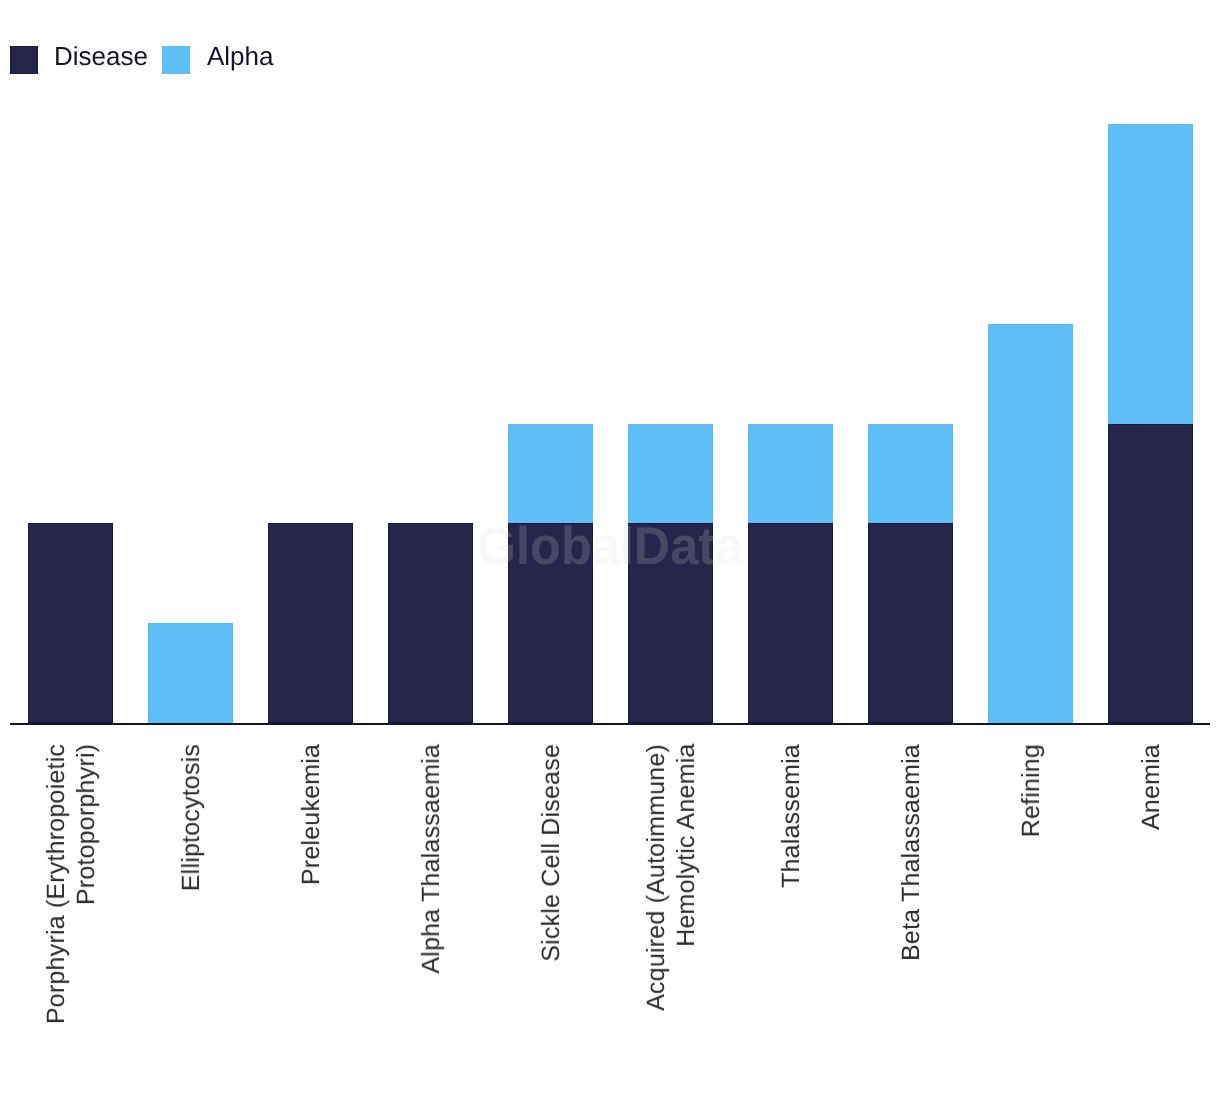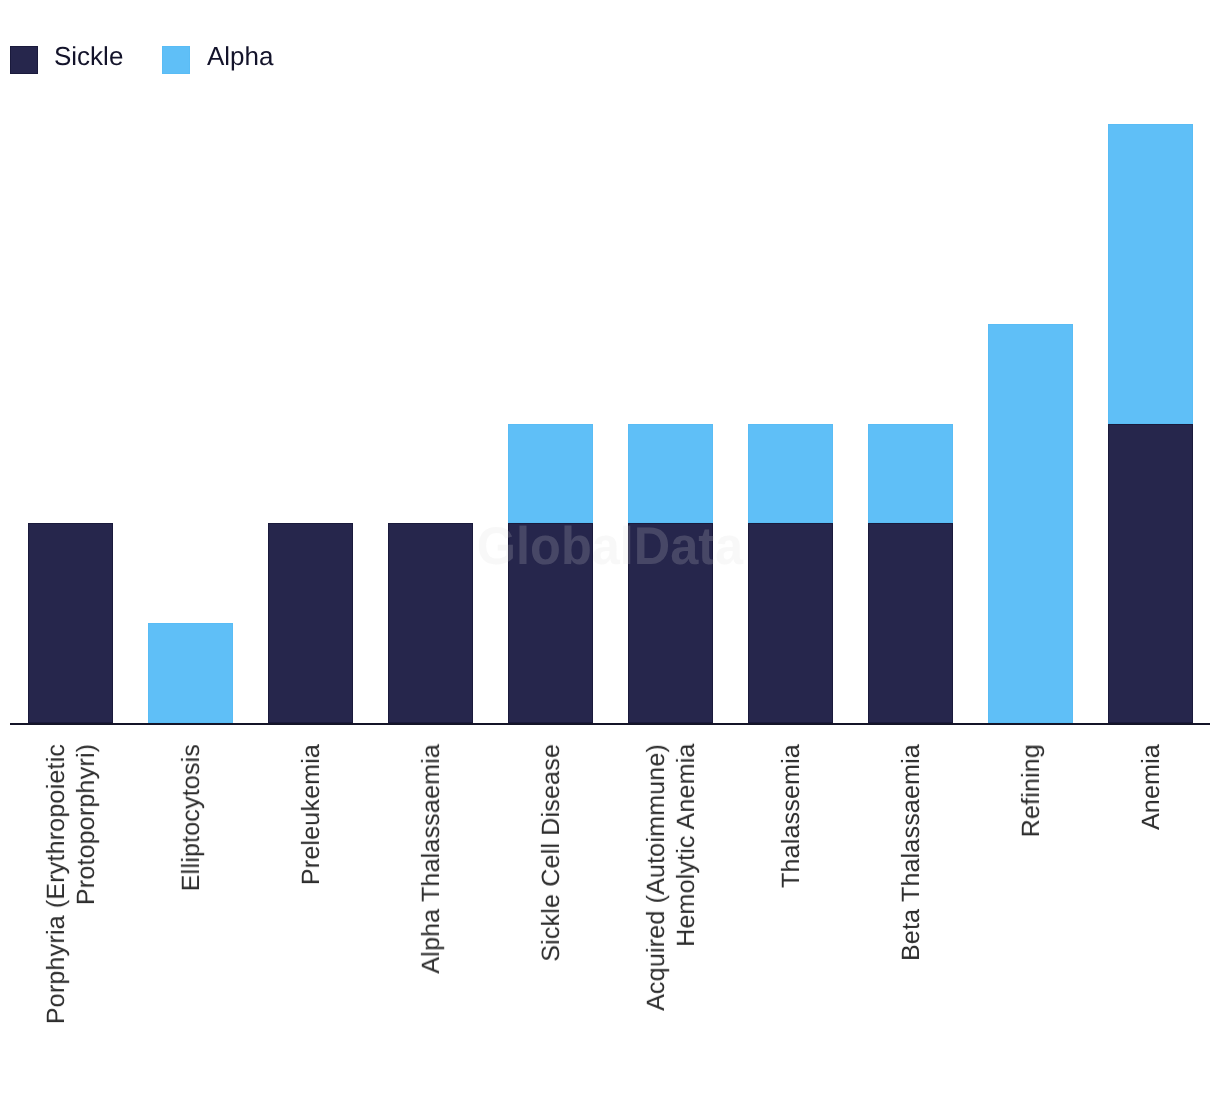--- a/index.html
+++ b/index.html
@@ -54,21 +54,21 @@
   }
 </style>
 </head>
 <body>
 
 <div id="chart">
 
   <div class="legend">
     <div class="legend-item">
       <span class="swatch sw-filings" style="left: 10px; background: rgb(38, 38, 76);"></span>
-      <span class="legend-label" style="left:54px">Sickle</span>
+      <span class="legend-label" style="left:54px">Disease</span>
     </div>
     <div class="legend-item">
       <span class="swatch sw-grants" style="left: 162px; background: rgb(95, 191, 247);"></span>
       <span class="legend-label" style="left:207px">Alpha</span>
     </div>
   </div>
 
   <div class="plot" id="plot">
       <div class="bar" style="left: 17.5px; height: 199.667px;">
         <div class="seg seg-filings" style="background: rgb(38, 38, 76); height: 199.667px; bottom: 0px;"></div>

